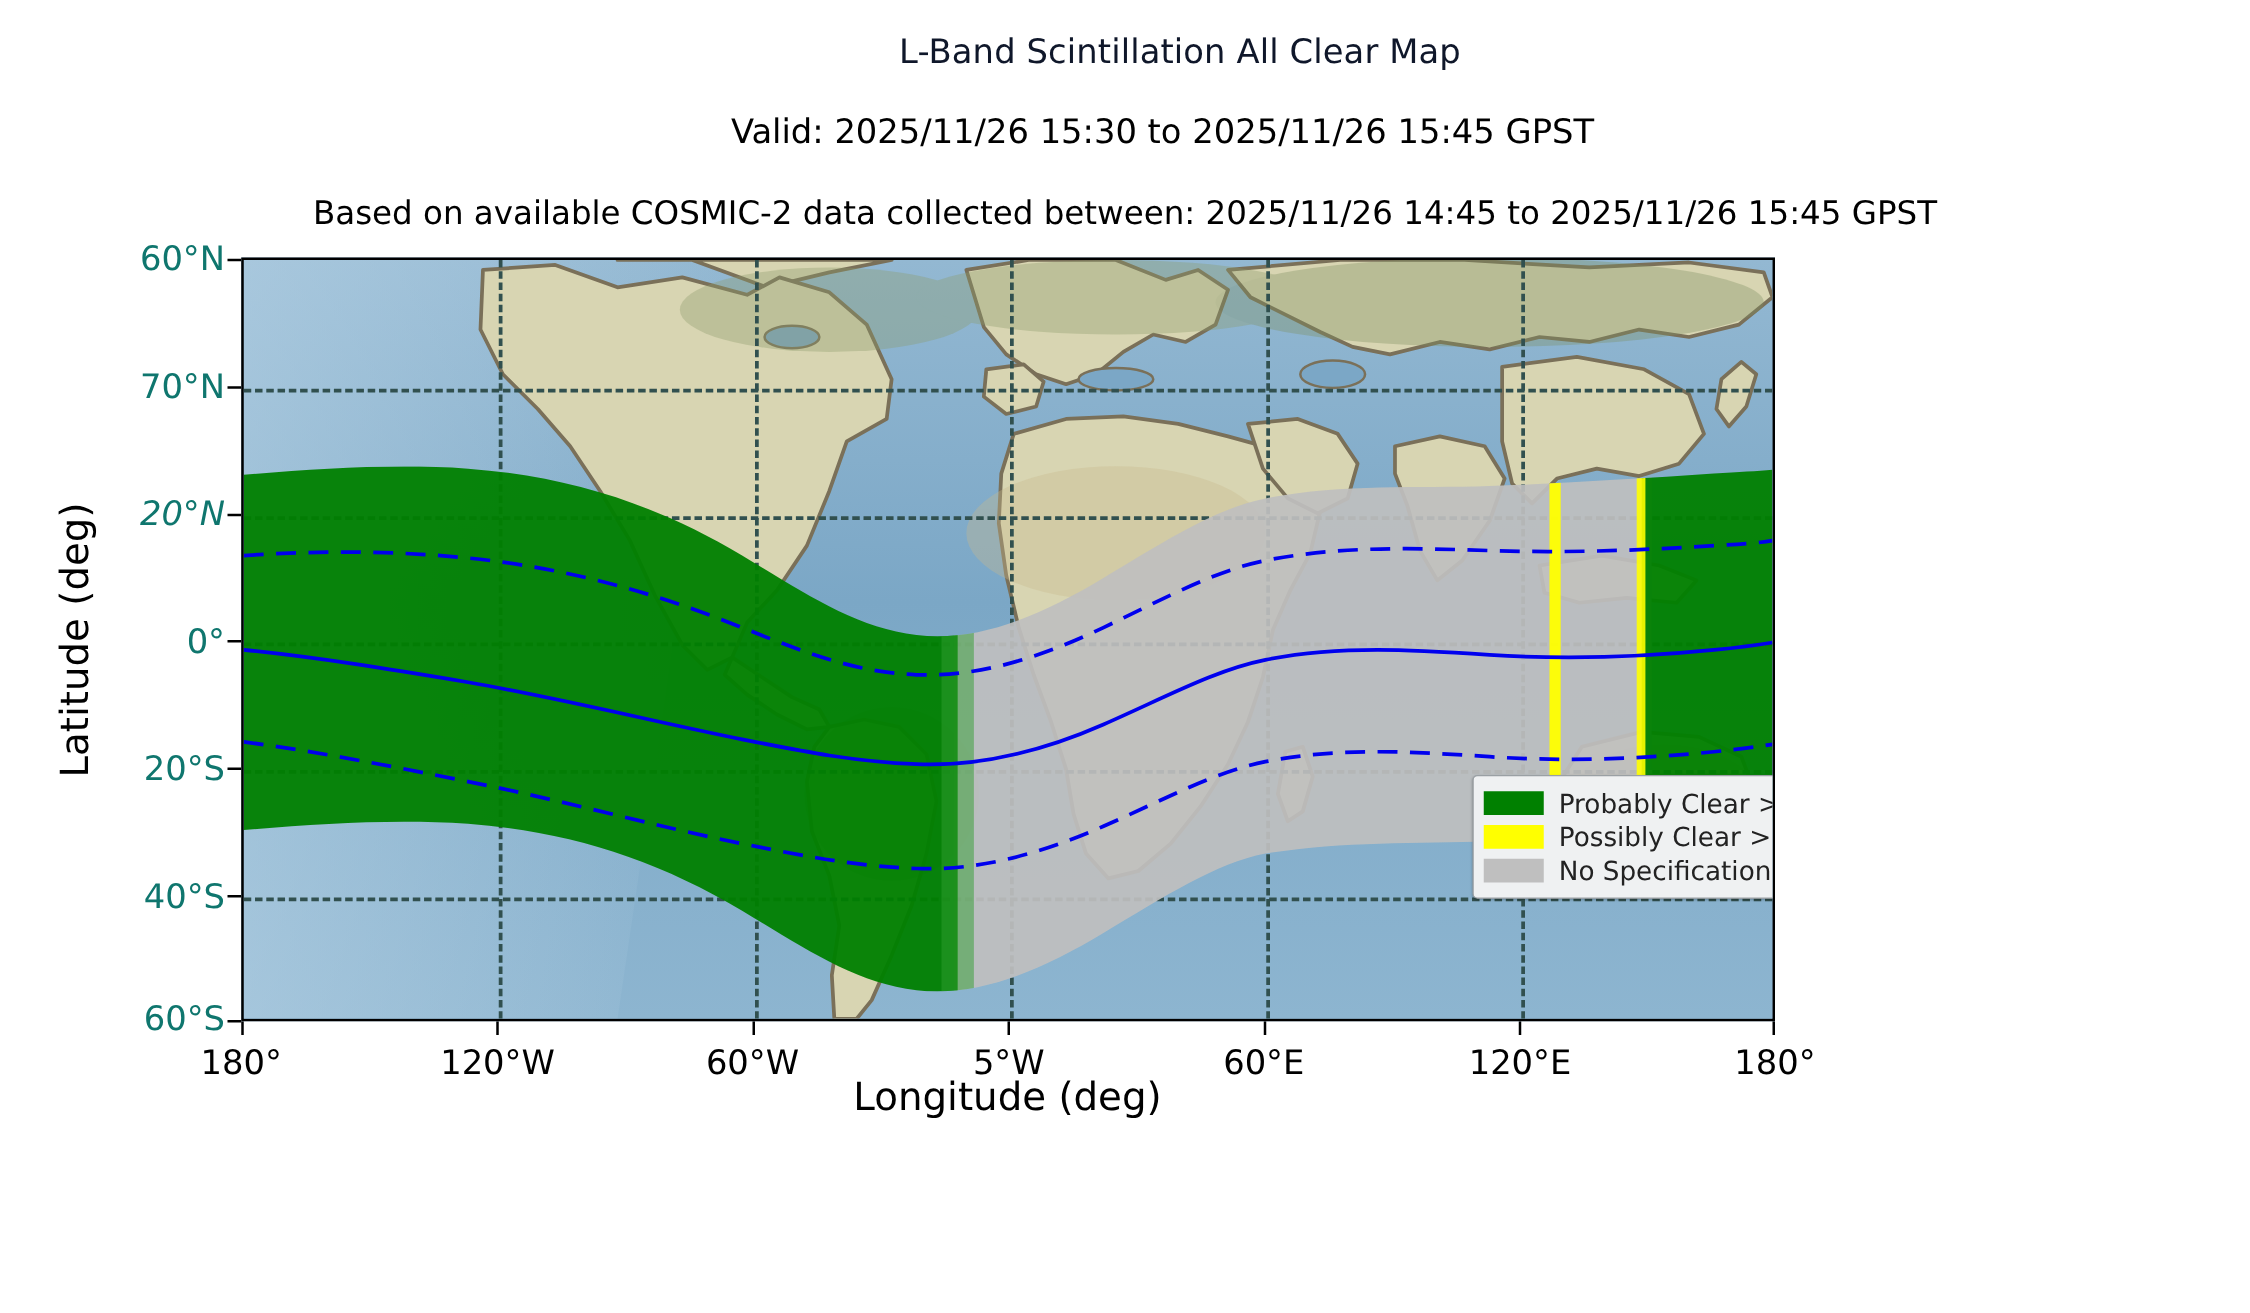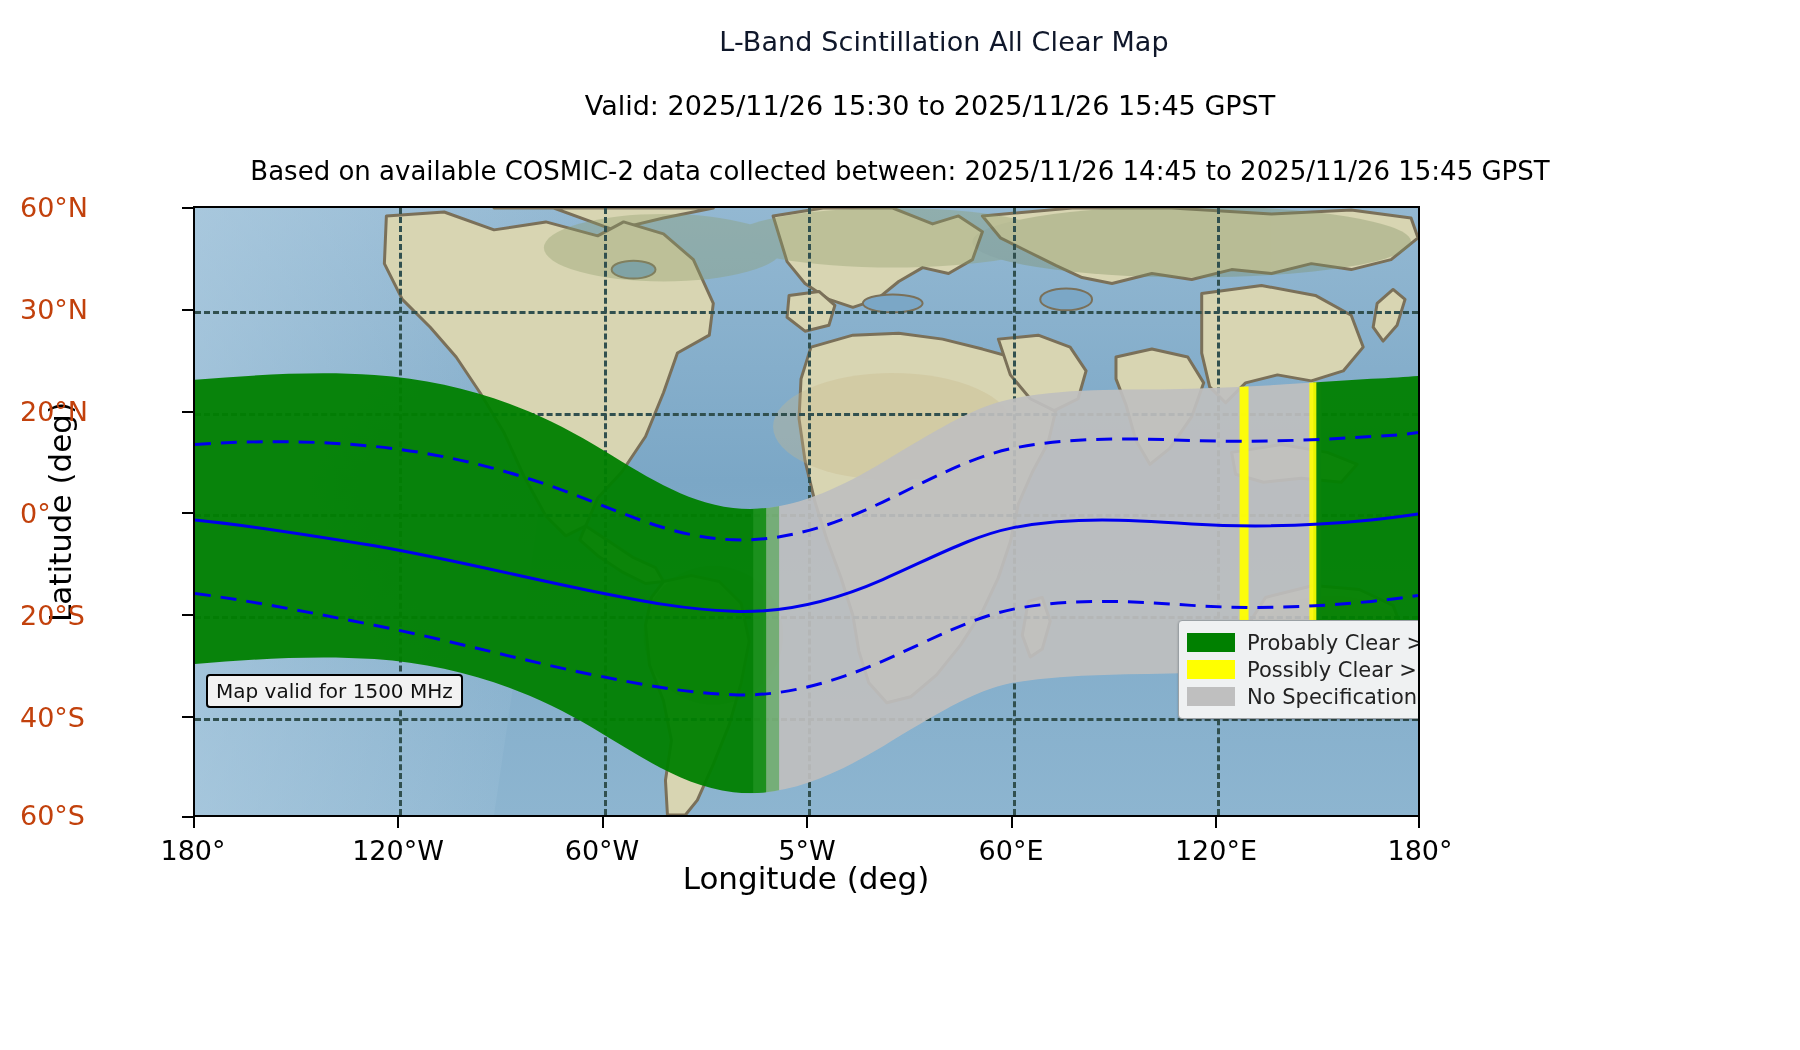--- a/index.html
+++ b/index.html
@@ -30,21 +30,21 @@
   
   .grid-line{position:absolute;background:none;}
   .grid-h{left:0;width:100%;height:0;border-top:3px dashed #31504f;}
   .grid-v{top:0;height:100%;width:0;border-left:3px dashed #31504f;}
 
   
   .band-svg{position:absolute;left:0;top:0;width:100%;height:100%;}
 
   
   .tick{position:absolute;background:#000;}
-  .ytick-label{position:absolute;font-size:27px;color:#c2410c;
+  .ytick-label{position:absolute;text-align:right;font-size:27px;color:#0f766e;
     width:160px;}
   .xtick-label{position:absolute;text-align:center;font-size:27px;color:#000;
     width:200px;}
 
   .axis-title-y{
     position:absolute;left:-160px;top:300px;font-size:31px;color:#000;
     transform:translate(-50%,-50%) rotate(-90deg);white-space:nowrap;
   }
   .axis-title-x{
     position:absolute;left:0;top:860px;width:1612px;text-align:center;
@@ -75,22 +75,22 @@
 
   <div class="title-main">L-Band Scintillation All Clear Map</div>
   <div class="title-valid">Valid: 2025/11/26 15:30 to 2025/11/26 15:45 GPST</div>
   <div class="title-based">Based on available COSMIC-2 data collected between: 2025/11/26 14:45 to 2025/11/26 15:45 GPST</div>
 
   <div class="axis-title-y" style="left:60px;top:512px;">Latitude (deg)</div>
 
   <div class="axis-title-x">Longitude (deg)</div>
 
   <div class="ytick-label" style="left:20px;top:192px;">60°N</div>
-  <div class="ytick-label" style="left:20px;top:294px;">30°N</div>
-  <div class="ytick-label" style="left:20px;top:396px;">20°N</div>
+  <div class="ytick-label" style="left:20px;top:294px;">70°N</div>
+  <div class="ytick-label" style="left:20px;top:396px;font-style:italic;">20°N</div>
   <div class="ytick-label" style="left:20px;top:498px;">0°</div>
   <div class="ytick-label" style="left:20px;top:600px;">20°S</div>
   <div class="ytick-label" style="left:20px;top:702px;">40°S</div>
   <div class="ytick-label" style="left:20px;top:800px;">60°S</div>
 
   <div class="xtick-label" style="left:93px;top:835px;">180°</div>
   <div class="xtick-label" style="left:298px;top:835px;">120°W</div>
   <div class="xtick-label" style="left:502px;top:835px;">60°W</div>
   <div class="xtick-label" style="left:707px;top:835px;">5°W</div>
   <div class="xtick-label" style="left:911px;top:835px;">60°E</div>
@@ -297,18 +297,17 @@
         <div class="legend-row">
           <span class="legend-swatch" style="background:#ffff00;"></span>
           <span class="legend-text">Possibly Clear &gt; 75% Probability Clear</span>
         </div>
         <div class="legend-row">
           <span class="legend-swatch" style="background:#bfbfbf;"></span>
           <span class="legend-text">No Specification</span>
         </div>
       </div>
 
-      <div class="freq-note">Map valid for 1500 MHz</div>
 
     </div>
   </div>
 
 </div>
 
 </body></html>

